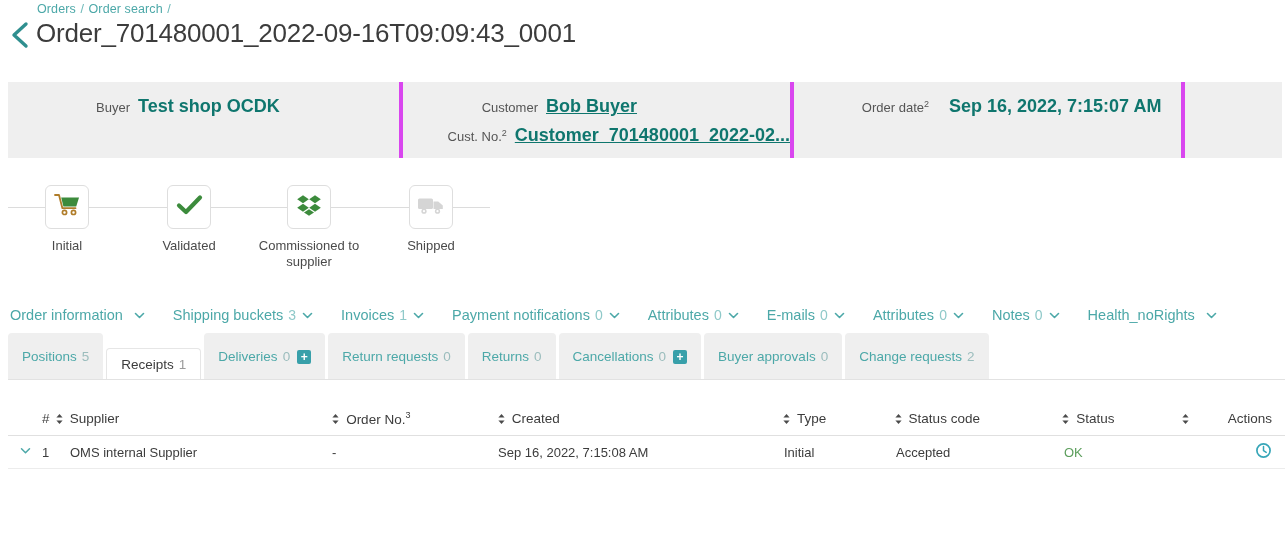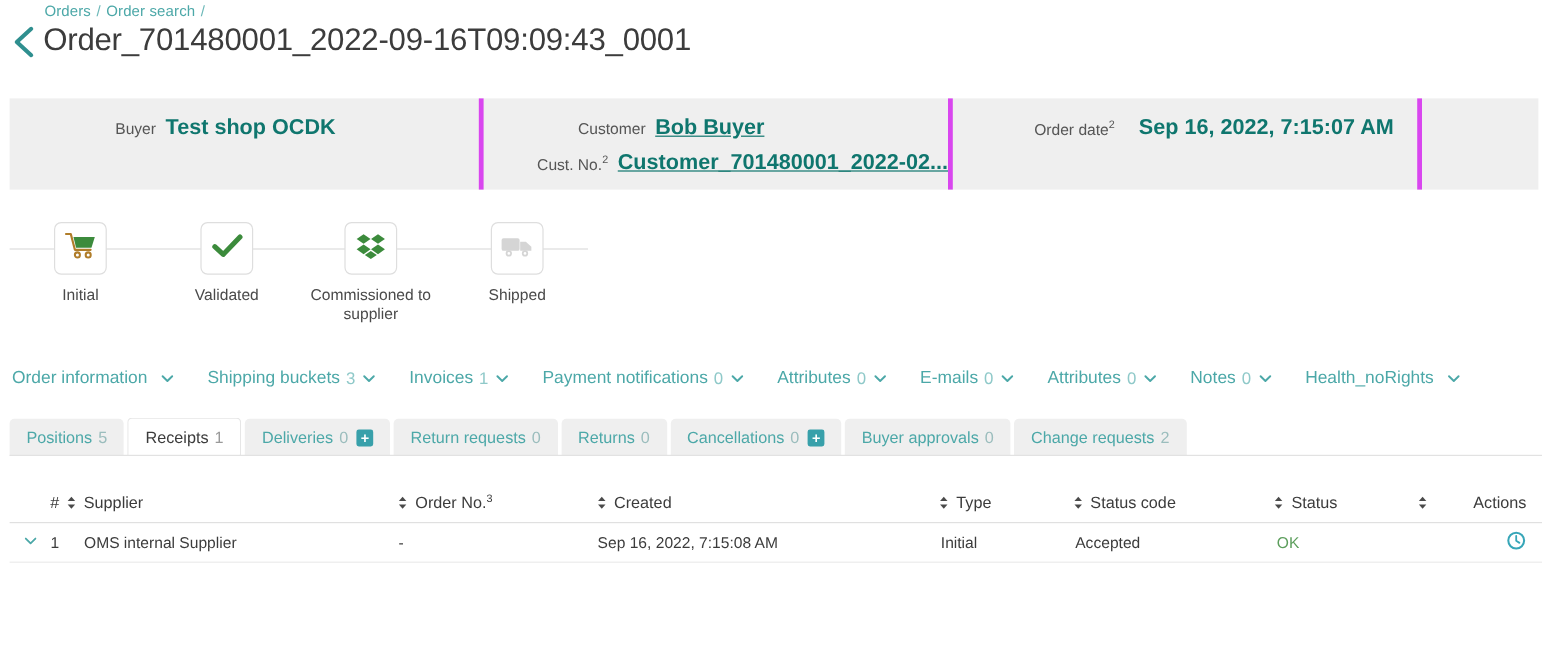--- a/index.html
+++ b/index.html
@@ -106,21 +106,21 @@
   .chev-d { display:inline-block; width: 13px; height: 13px; }
 
   
   .tabstrip {
     position: absolute; left: 8px; top: 348px;
     width: 1277px; height: 32px;
     display: flex; align-items: flex-end;
   }
   .tab {
     background: #efefef; border-radius: 4px 4px 0 0;
-    height: 31px; padding: 0 14px;
+    height: 47px; padding: 0 14px;
     display: flex; align-items: center; gap: 5px;
     font-size: 13.5px; color: #4ca8a8; cursor: pointer;
     margin-right: 3px; white-space: nowrap;
   }
   .tab .cnt { color: #9bbdbd; }
   .tab.active { background: #ffffff; color: #3c3c3c; height: 32px;
     border: 1px solid #e6e6e6; border-bottom: 1px solid #fff; }
   .tab.active .cnt { color: #9a9a9a; }
   .plus-badge {
     width: 14px; height: 14px; background: #38a0aa; border-radius: 2px;

